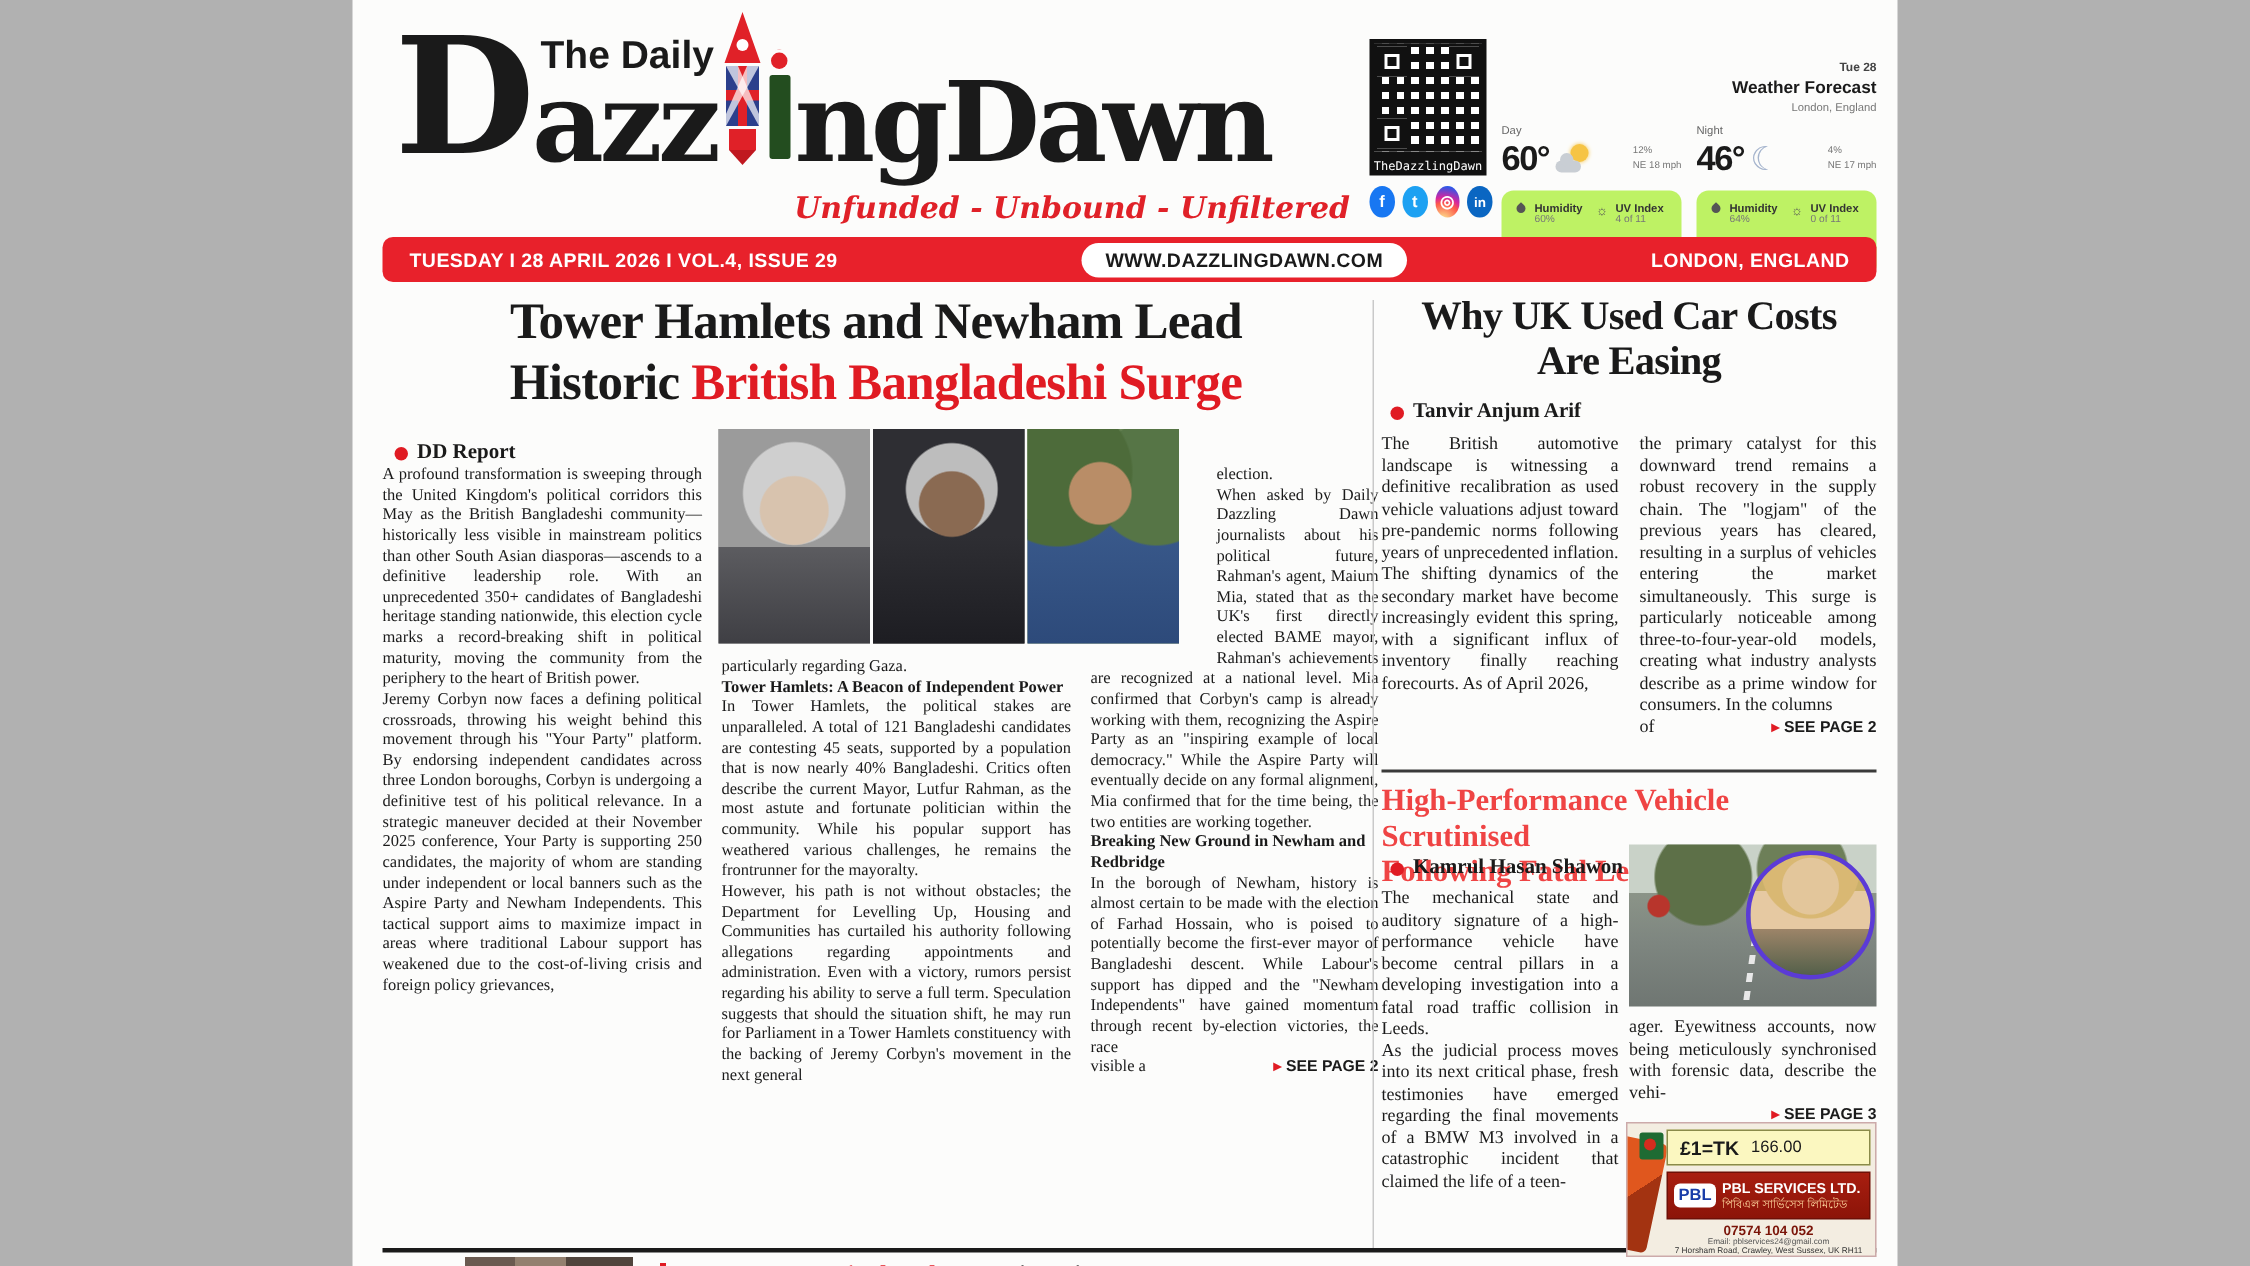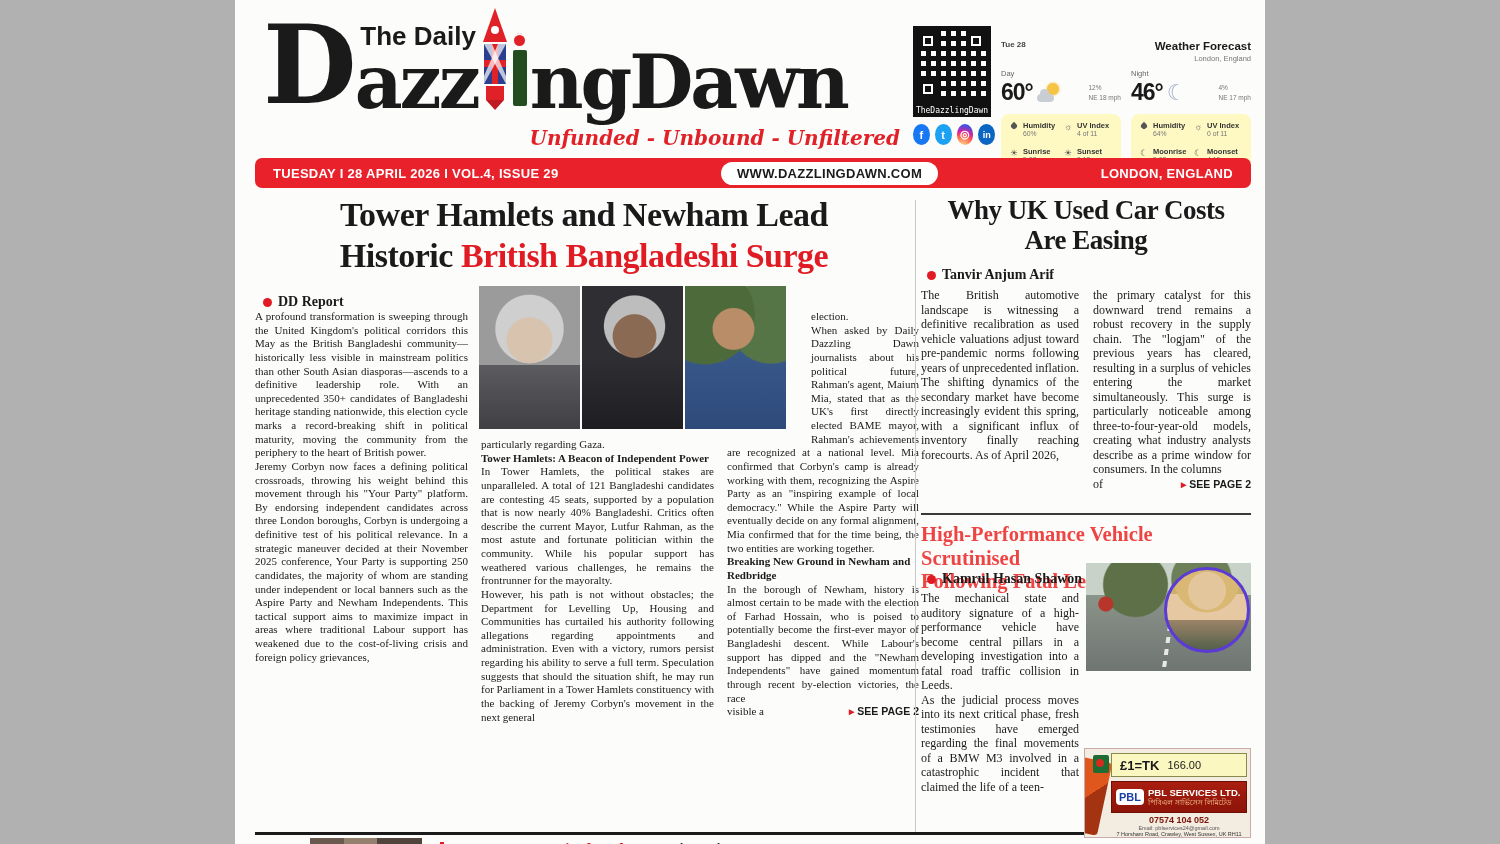--- a/index.html
+++ b/index.html
@@ -31,37 +31,37 @@
   .qr .f1 { left:2px; top:2px; } .qr .f2 { right:2px; top:2px; } .qr .f3 { left:2px; bottom:2px; }
   .qr-label { width:78px; background:#111; color:#fff; text-align:center; font-family:"DejaVu Sans Mono", monospace; font-size:8px; padding:2px 0; letter-spacing:0px; }
   .socials { display:flex; gap:5px; margin-top:7px; justify-content:center; }
   .soc { width:21px; height:21px; border-radius:50%; color:#fff; font-family:"Liberation Sans", sans-serif; font-weight:bold; font-size:11px; display:flex; align-items:center; justify-content:center; cursor:pointer; }
   .soc-fb { background:#1877f2; } .soc-tw { background:#1da1f2; }
   .soc-ig { background:radial-gradient(circle at 30% 110%, #fdf497 0%, #fd5949 45%, #d6249f 60%, #285aeb 90%); }
   .soc-in { background:#0a66c2; font-size:9px; }
 
   
   .weather { position:absolute; left:766px; top:36px; width:250px; font-family:"Liberation Sans", sans-serif; }
-  .w-top { display:flex; justify-content:space-between; align-items:flex-start; }
+  .w-top { display:flex; justify-content:space-between; align-items:flex-end;flex-direction:column; }
   .w-date { font-size:8px; color:#444; font-weight:bold; padding-top:4px; }
   .w-title { text-align:right; }
   .w-title b { font-size:11.5px; }
   .w-loc { font-size:7.5px; color:#777; }
   .w-main { display:flex; gap:10px; margin-top:6px; }
   .w-half { width:120px; }
   .w-dn { font-size:7.5px; color:#666; margin-bottom:1px; }
   .w-temprow { display:flex; align-items:center; gap:4px; }
   .w-temp { font-size:23px; font-weight:bold; letter-spacing:-1px; }
   .w-misc { margin-left:auto; font-size:6.5px; color:#777; line-height:1.5; text-align:left; }
   .icon-suncloud { position:relative; width:24px; height:20px; }
   .icon-suncloud .sun { position:absolute; right:2px; top:0; width:12px; height:12px; border-radius:50%; background:#f6c445; box-shadow:0 0 3px #f6c445; }
   .icon-suncloud .cloud { position:absolute; left:0; bottom:1px; width:17px; height:8px; background:#c9ced4; border-radius:8px; }
   .icon-suncloud .cloud::before { content:""; position:absolute; left:3px; top:-5px; width:9px; height:9px; background:#c9ced4; border-radius:50%; }
   .icon-moon { font-size:22px; color:#a5b4cd; line-height:1; }
-  .w-box { background:#fef9c3; border-radius:8px; margin-top:8px; padding:7px 8px; display:grid; grid-template-columns:1fr 1fr; row-gap:8px; column-gap:4px; }
+  .w-box { background:#bef264; border-radius:8px; margin-top:8px; padding:7px 8px; display:grid; grid-template-columns:1fr 1fr; row-gap:8px; column-gap:4px; }
   .w-cell { display:flex; gap:4px; align-items:flex-start; }
   .w-ic { color:#555; font-size:9px; width:10px; text-align:center; padding-top:1px; }
   .drop { width:6px; height:6px; background:#555; border-radius:0 50% 50% 50%; transform:rotate(45deg); margin:2px 2px 0 2px; }
   .w-cl { font-size:7.5px; font-weight:bold; color:#333; line-height:1.25; }
   .w-cv { font-size:6.8px; color:#777; font-weight:normal; }
 
   
   .redbar { position:absolute; left:20px; top:158px; width:996px; height:30px; background:#e8212b; border-radius:7px;
             display:flex; align-items:center; justify-content:space-between; padding:0 18px;
             color:#fff; font-family:"Liberation Sans", sans-serif; font-weight:bold; font-size:13px; letter-spacing:0.3px; }
@@ -349,20 +349,26 @@
     </div>
     <div class="byline leeds-byline">Kamrul Hasan Shawon</div>
     <div class="rcol leeds-colA">
         <p>The mechanical state and auditory signature of a high-performance vehicle have become central pillars in a developing investigation into a fatal road traffic collision in Leeds.</p>
         <p>As the judicial process moves into its next critical phase, fresh testimonies have emerged regarding the final movements of a BMW M3 involved in a catastrophic incident that claimed the life of a teen-</p>
       </div>
     <div class="leeds-photo">
         <span class="dash"></span>
       </div>
     <div class="leeds-inset"></div>
+    <div class="leeds-colB">
+      <div>
+          <p>ager. Eyewitness accounts, now being meticulously synchronised with forensic data, describe the vehi-</p>
+        </div>
+      <span class="seepage seeright">SEE PAGE 3</span>
+    </div>
 
     <div class="ad">
       <div class="ad-ribbon"></div>
       <div class="ad-flag"></div>
       <div class="ad-rate">
         <b>£1=TK</b>
         <span>166.00</span>
       </div>
       <div class="ad-red">
         <span class="ad-pbl">PBL</span>

